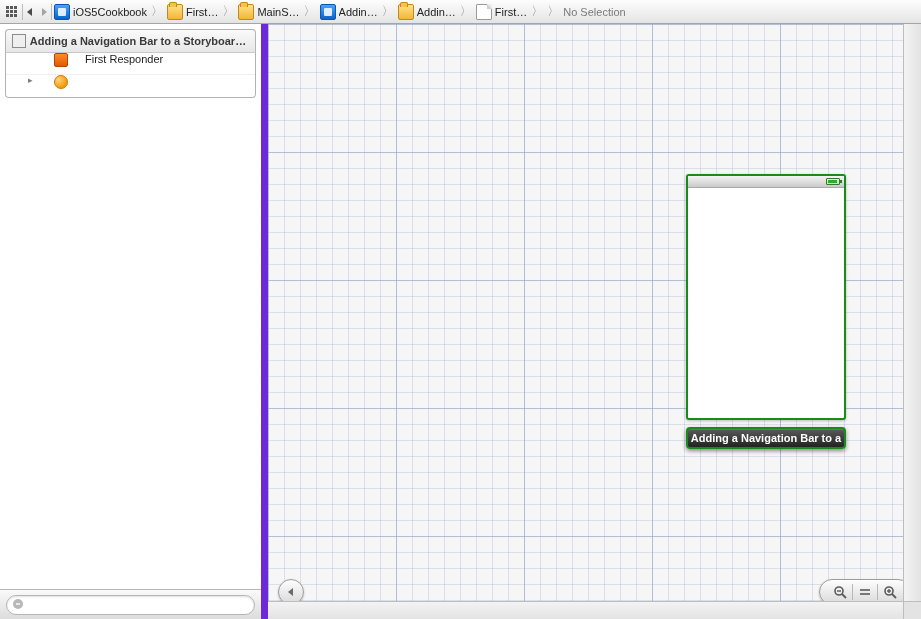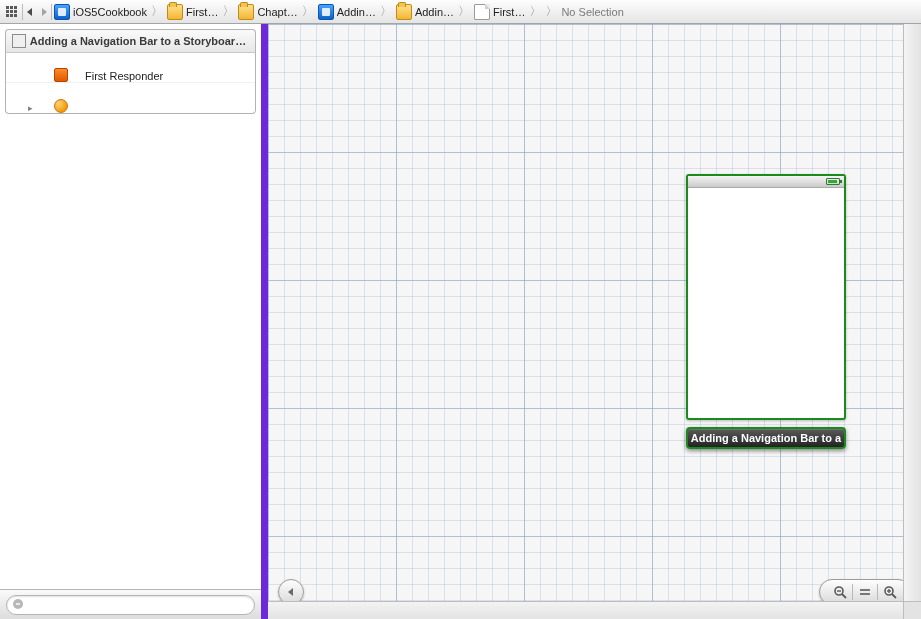--- a/index.html
+++ b/index.html
@@ -56,21 +56,21 @@
     background:linear-gradient(#fafafa,#e7e7e7);
     border:1px solid #b2b2b2; border-bottom:1px solid #c8c8c8;
     border-radius:4px 4px 0 0;
     font-weight:bold; color:#3a3a3a;
   }
   .scene-body{
     margin:0 5px; border:1px solid #b2b2b2; border-top:none; background:#fff;
     border-radius:0 0 4px 4px; overflow:hidden;
   }
   .row{
-    height:30px; display:flex; align-items:flex-end; gap:17px;
+    height:22px; display:flex; align-items:flex-start; gap:17px;
     padding-left:22px;
     border-bottom:1px solid #f0f0f0;
   }
   .row:last-child{border-bottom:none;}
   .row .disc{ width:9px; color:#7d7d7d; font-size:9px;}
   .icon-cube{ width:14px;height:14px; background:linear-gradient(#ff8a2a,#e05a00); border:1px solid #b54600; border-radius:2px;}
   .icon-vc  { width:14px;height:14px; background:radial-gradient(circle at 30% 30%,#ffd37b,#f59b08 70%); border:1px solid #c97700; border-radius:50%;}
   .icon-sb  { width:14px;height:14px; background:#efefef; border:1px solid #8c8c8c;}
   .outline-rest{ flex:1; margin:0 5px 0 5px; }
   .outline-footer{
@@ -200,21 +200,21 @@
   <span class="crumb-arrow">〉</span>
 
   <div class="crumb">
     <span class="icon icon-folder"></span>
     <span class="crumb-label">First…</span>
   </div>
   <span class="crumb-arrow">〉</span>
 
   <div class="crumb">
     <span class="icon icon-folder"></span>
-    <span class="crumb-label">Chapt…</span>
+    <span class="crumb-label">MainS…</span>
   </div>
   <span class="crumb-arrow">〉</span>
 
   <div class="crumb">
     <span class="icon icon-proj"></span>
     <span class="crumb-label">Addin…</span>
   </div>
   <span class="crumb-arrow">〉</span>
 
   <div class="crumb">

